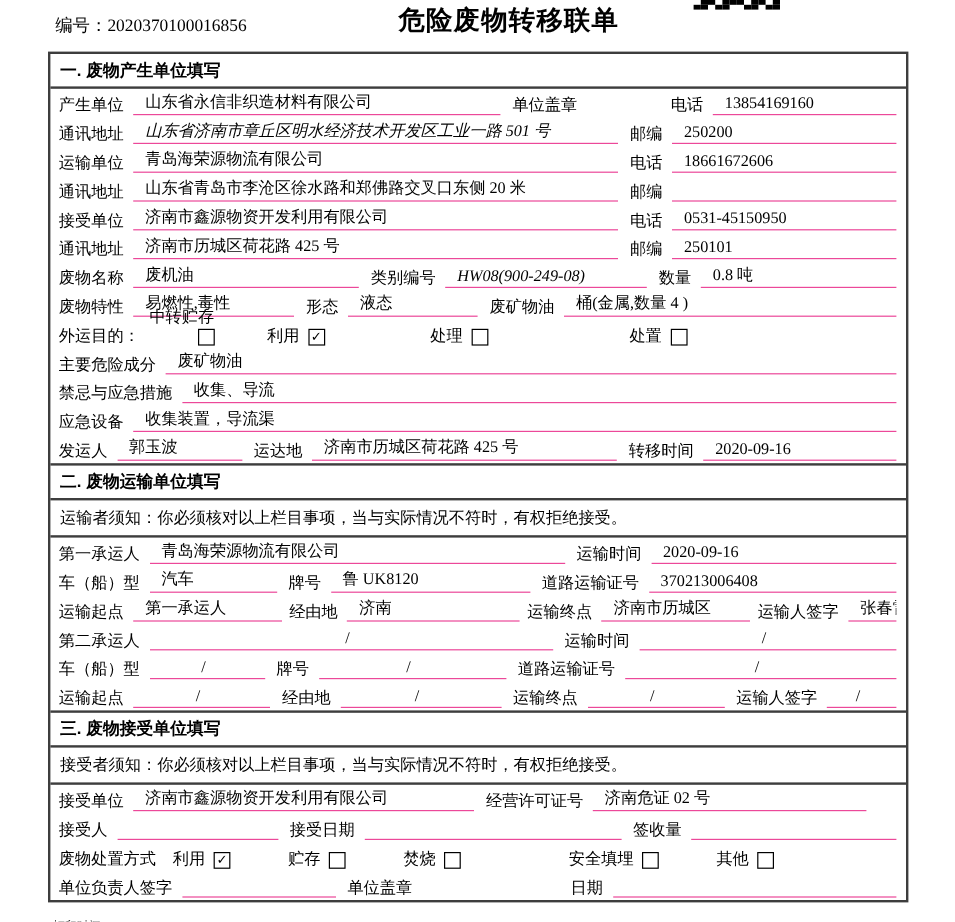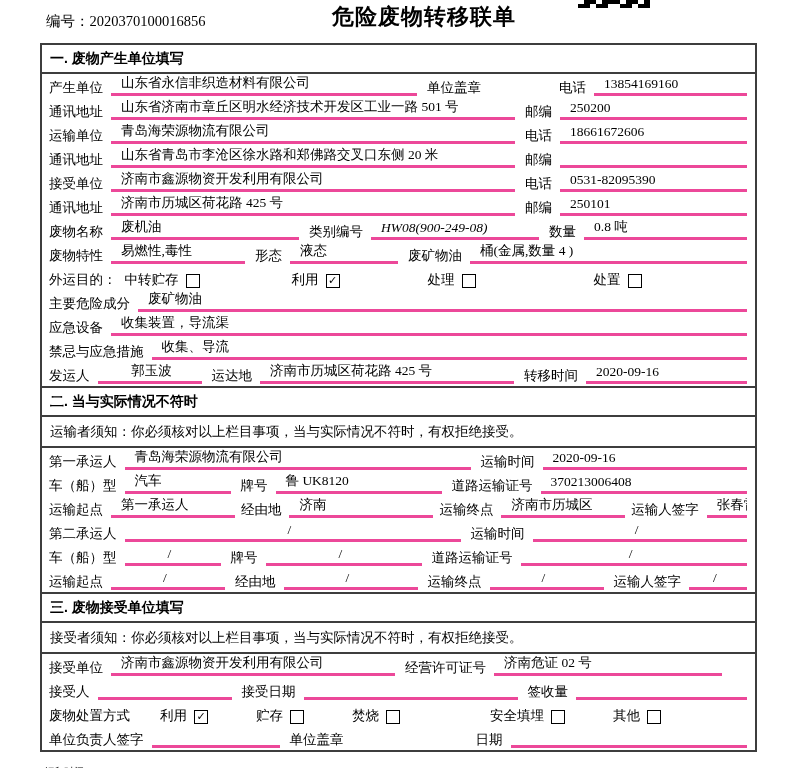--- a/index.html
+++ b/index.html
@@ -30,21 +30,21 @@
     padding:5px 8px 4px; font-family:"Liberation Sans","DejaVu Sans",sans-serif;
   }
   .notice { border-bottom:2px solid #3d3d3d; padding:6px 8px 5px; font-size:13.5px; }
   .row {
     display:flex; align-items:flex-end; height:24px; font-size:13.5px;
     white-space:nowrap; padding:0 7px; box-sizing:border-box;
   }
   .lbl { margin:0 8px 1px 0; }
   .lbl.only { margin-right:0; }
   .val {
-    border-bottom:3px solid #ec4899; padding:0 6px 1px 10px;
+    border-bottom:1px solid #ec4899; padding:0 6px 1px 10px;
     min-width:20px; margin-bottom:2px; overflow:hidden;margin-top:13px;
   }
   .val.grow { flex:1 1 auto; margin-right:1px; }
   .val.slash { text-align:center; padding-left:0; }
   .cb {
     display:inline-block; width:12px; height:12px; border:1.6px solid #000;
     margin:0 0 2px 7px; font-size:11px; line-height:11px; text-align:center;
     font-weight:bold; font-family:"DejaVu Sans",sans-serif;
   }
   .check-item { display:flex; align-items:flex-end; }
@@ -94,21 +94,21 @@
       <div class="row">
         <span class="lbl">产生单位</span>
         <span class="val" style="flex: 0 0 290px; width: 290px;">山东省永信非织造材料有限公司</span>
         <span style="width: 10px;"></span>
         <span class="lbl only" style="margin-right: 78px;">单位盖章</span>
         <span class="lbl">电话</span>
         <span class="val grow">13854169160</span>
       </div>
       <div class="row">
         <span class="lbl">通讯地址</span>
-        <span class="val" style="flex: 0 0 388px; width: 388px;">山东省济南市章丘区明水经济技术开发区工业一路 501 号</span>
+        <span class="val" style="flex: 0 0 388px; width: 388px; font-style: italic;">山东省济南市章丘区明水经济技术开发区工业一路 501 号</span>
         <span style="width: 10px;"></span>
         <span class="lbl">邮编</span>
         <span class="val grow">250200</span>
       </div>
       <div class="row">
         <span class="lbl">运输单位</span>
         <span class="val" style="flex: 0 0 388px; width: 388px;">青岛海荣源物流有限公司</span>
         <span style="width: 10px;"></span>
         <span class="lbl">电话</span>
         <span class="val grow">18661672606</span>
@@ -118,21 +118,21 @@
         <span class="val" style="flex: 0 0 388px; width: 388px;">山东省青岛市李沧区徐水路和郑佛路交叉口东侧 20 米</span>
         <span style="width: 10px;"></span>
         <span class="lbl">邮编</span>
         <span class="val grow"></span>
       </div>
       <div class="row">
         <span class="lbl">接受单位</span>
         <span class="val" style="flex: 0 0 388px; width: 388px;">济南市鑫源物资开发利用有限公司</span>
         <span style="width: 10px;"></span>
         <span class="lbl">电话</span>
-        <span class="val grow">0531-82095390</span>
+        <span class="val grow">0531-45150950</span>
       </div>
       <div class="row">
         <span class="lbl">通讯地址</span>
         <span class="val" style="flex: 0 0 388px; width: 388px;">济南市历城区荷花路 425 号</span>
         <span style="width: 10px;"></span>
         <span class="lbl">邮编</span>
         <span class="val grow">250101</span>
       </div>
       <div class="row">
         <span class="lbl">废物名称</span>
@@ -149,21 +149,21 @@
         <span class="val" style="flex: 0 0 118px; width: 118px;">易燃性,毒性</span>
         <span style="width: 10px;"></span>
         <span class="lbl">形态</span>
         <span class="val" style="flex: 0 0 92px; width: 92px;">液态</span>
         <span style="width: 10px;"></span>
         <span class="lbl">废矿物油</span>
         <span class="val grow">桶(金属,数量 4 )</span>
       </div>
       <div class="row">
         <span class="lbl" style="">外运目的：</span>
-        <span class="check-item" style="margin-right: 92px;">
+        <span class="check-item" style="margin-right: 44px; flex-direction: column;">
           <span class="lbl only">中转贮存</span>
           <span class="cb"></span>
         </span>
         <span class="check-item" style="margin-right: 88px;">
           <span class="lbl only">利用</span>
           <span class="cb">✓</span>
         </span>
         <span class="check-item" style="margin-right: 118px;">
           <span class="lbl only">处理</span>
           <span class="cb"></span>
@@ -171,40 +171,40 @@
         <span class="check-item">
           <span class="lbl only">处置</span>
           <span class="cb"></span>
         </span>
       </div>
       <div class="row">
         <span class="lbl">主要危险成分</span>
         <span class="val grow">废矿物油</span>
       </div>
       <div class="row">
+        <span class="lbl">禁忌与应急措施</span>
+        <span class="val grow">收集、导流</span>
+      </div>
+      <div class="row">
         <span class="lbl">应急设备</span>
         <span class="val grow">收集装置，导流渠</span>
       </div>
       <div class="row">
-        <span class="lbl">禁忌与应急措施</span>
-        <span class="val grow">收集、导流</span>
-      </div>
-      <div class="row">
         <span class="lbl">发运人</span>
-        <span class="val" style="flex: 0 0 88px; width: 88px; text-align: center;">郭玉波</span>
+        <span class="val" style="flex: 0 0 88px; width: 88px;">郭玉波</span>
         <span style="width: 10px;"></span>
         <span class="lbl">运达地</span>
         <span class="val" style="flex: 0 0 238px; width: 238px;">济南市历城区荷花路 425 号</span>
         <span style="width: 10px;"></span>
         <span class="lbl">转移时间</span>
         <span class="val grow">2020-09-16</span>
       </div>
     </div>
     <div class="section">
-      <div class="section-header">二. 当与实际情况不符时</div>
+      <div class="section-header">二. 废物运输单位填写</div>
       <div class="notice">运输者须知：你必须核对以上栏目事项，当与实际情况不符时，有权拒绝接受。</div>
       <div class="row">
         <span class="lbl">第一承运人</span>
         <span class="val" style="flex: 0 0 330px; width: 330px;">青岛海荣源物流有限公司</span>
         <span style="width: 10px;"></span>
         <span class="lbl">运输时间</span>
         <span class="val grow">2020-09-16</span>
       </div>
       <div class="row">
         <span class="lbl">车（船）型</span>
@@ -275,21 +275,21 @@
         <span class="lbl">接受人</span>
         <span class="val" style="flex: 0 0 118px; width: 118px;"></span>
         <span style="width: 10px;"></span>
         <span class="lbl">接受日期</span>
         <span class="val" style="flex: 0 0 198px; width: 198px;"></span>
         <span style="width: 10px;"></span>
         <span class="lbl">签收量</span>
         <span class="val grow"></span>
       </div>
       <div class="row">
-        <span class="lbl" style="margin-right: 30px;">废物处置方式</span>
+        <span class="lbl" style="margin-right: 14px;">废物处置方式</span>
         <span class="check-item" style="margin-right: 48px;">
           <span class="lbl only">利用</span>
           <span class="cb">✓</span>
         </span>
         <span class="check-item" style="margin-right: 48px;">
           <span class="lbl only">贮存</span>
           <span class="cb"></span>
         </span>
         <span class="check-item" style="margin-right: 90px;">
           <span class="lbl only">焚烧</span>

